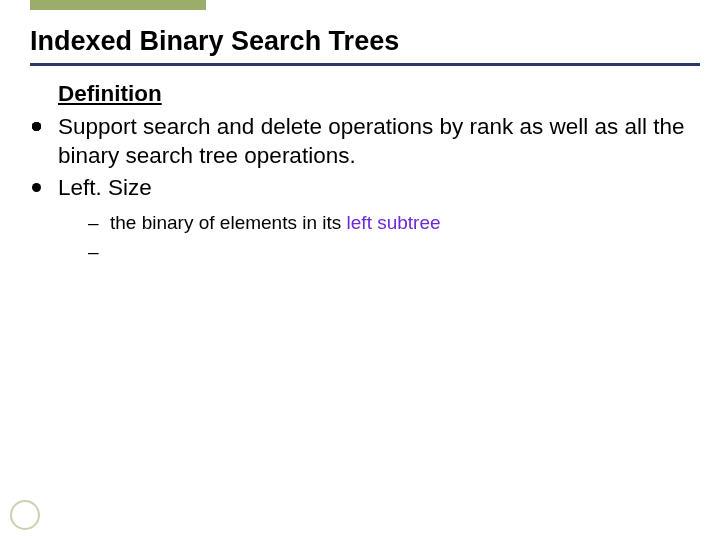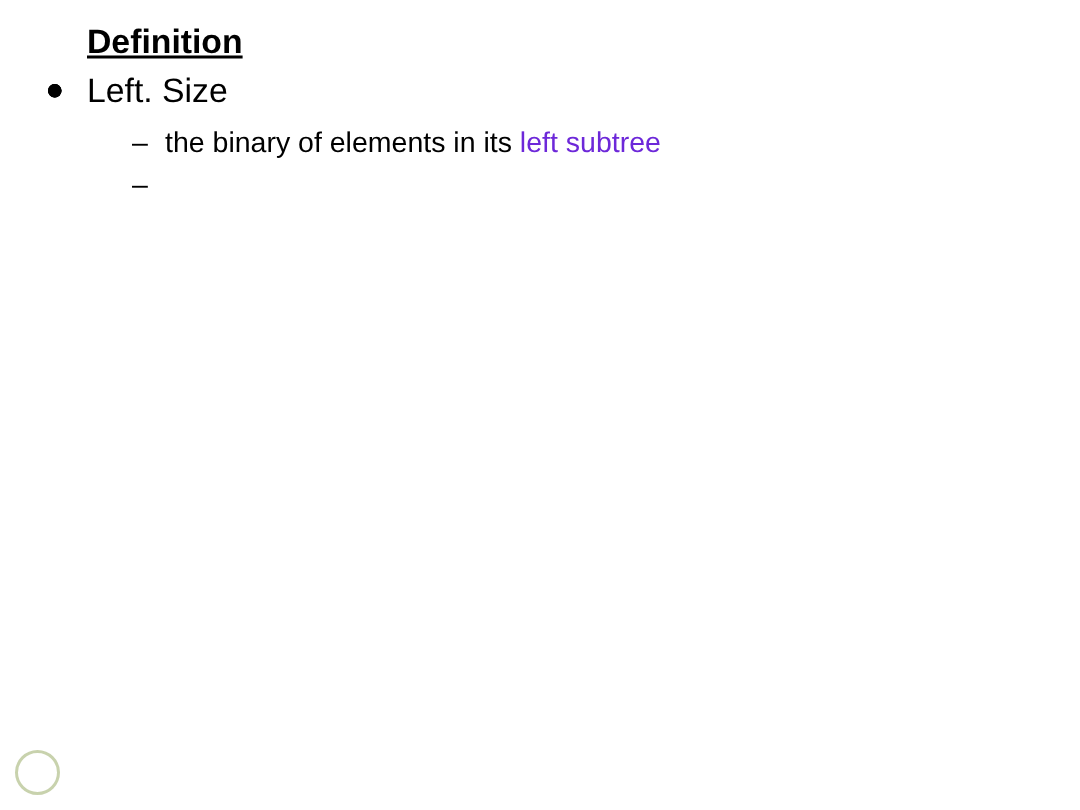--- a/index.html
+++ b/index.html
@@ -88,30 +88,38 @@
     height: 30px;
     border: 2px solid #9aad6a;
     border-radius: 50%;
     opacity: 0.55;
   }
 </style>
 </head>
 <body>
 
 <div class="slide">
+  <div class="header">
+    <div class="accent-box"></div>
+    <div class="title">Indexed Binary Search Trees</div>
+  </div>
 
   <div class="content">
     <div class="def-heading">Definition</div>
 
     <ul class="level1">
       <li>
         <span class="dot"></span>
       </li>
       <li>
         <span class="dot"></span>
+      </li>
+      <li>
+        <span class="dot"></span>
+        <span>Support search and delete operations by rank as well as all the binary search tree operations.</span>
       </li>
       <li>
         <span class="dot"></span>
         <span>Left. Size</span>
 
         <ul class="level2">
           <li>
             <span class="dash">–</span>
             <span><span>the binary of elements in its </span><span class="red">left subtree</span></span>
           </li>

